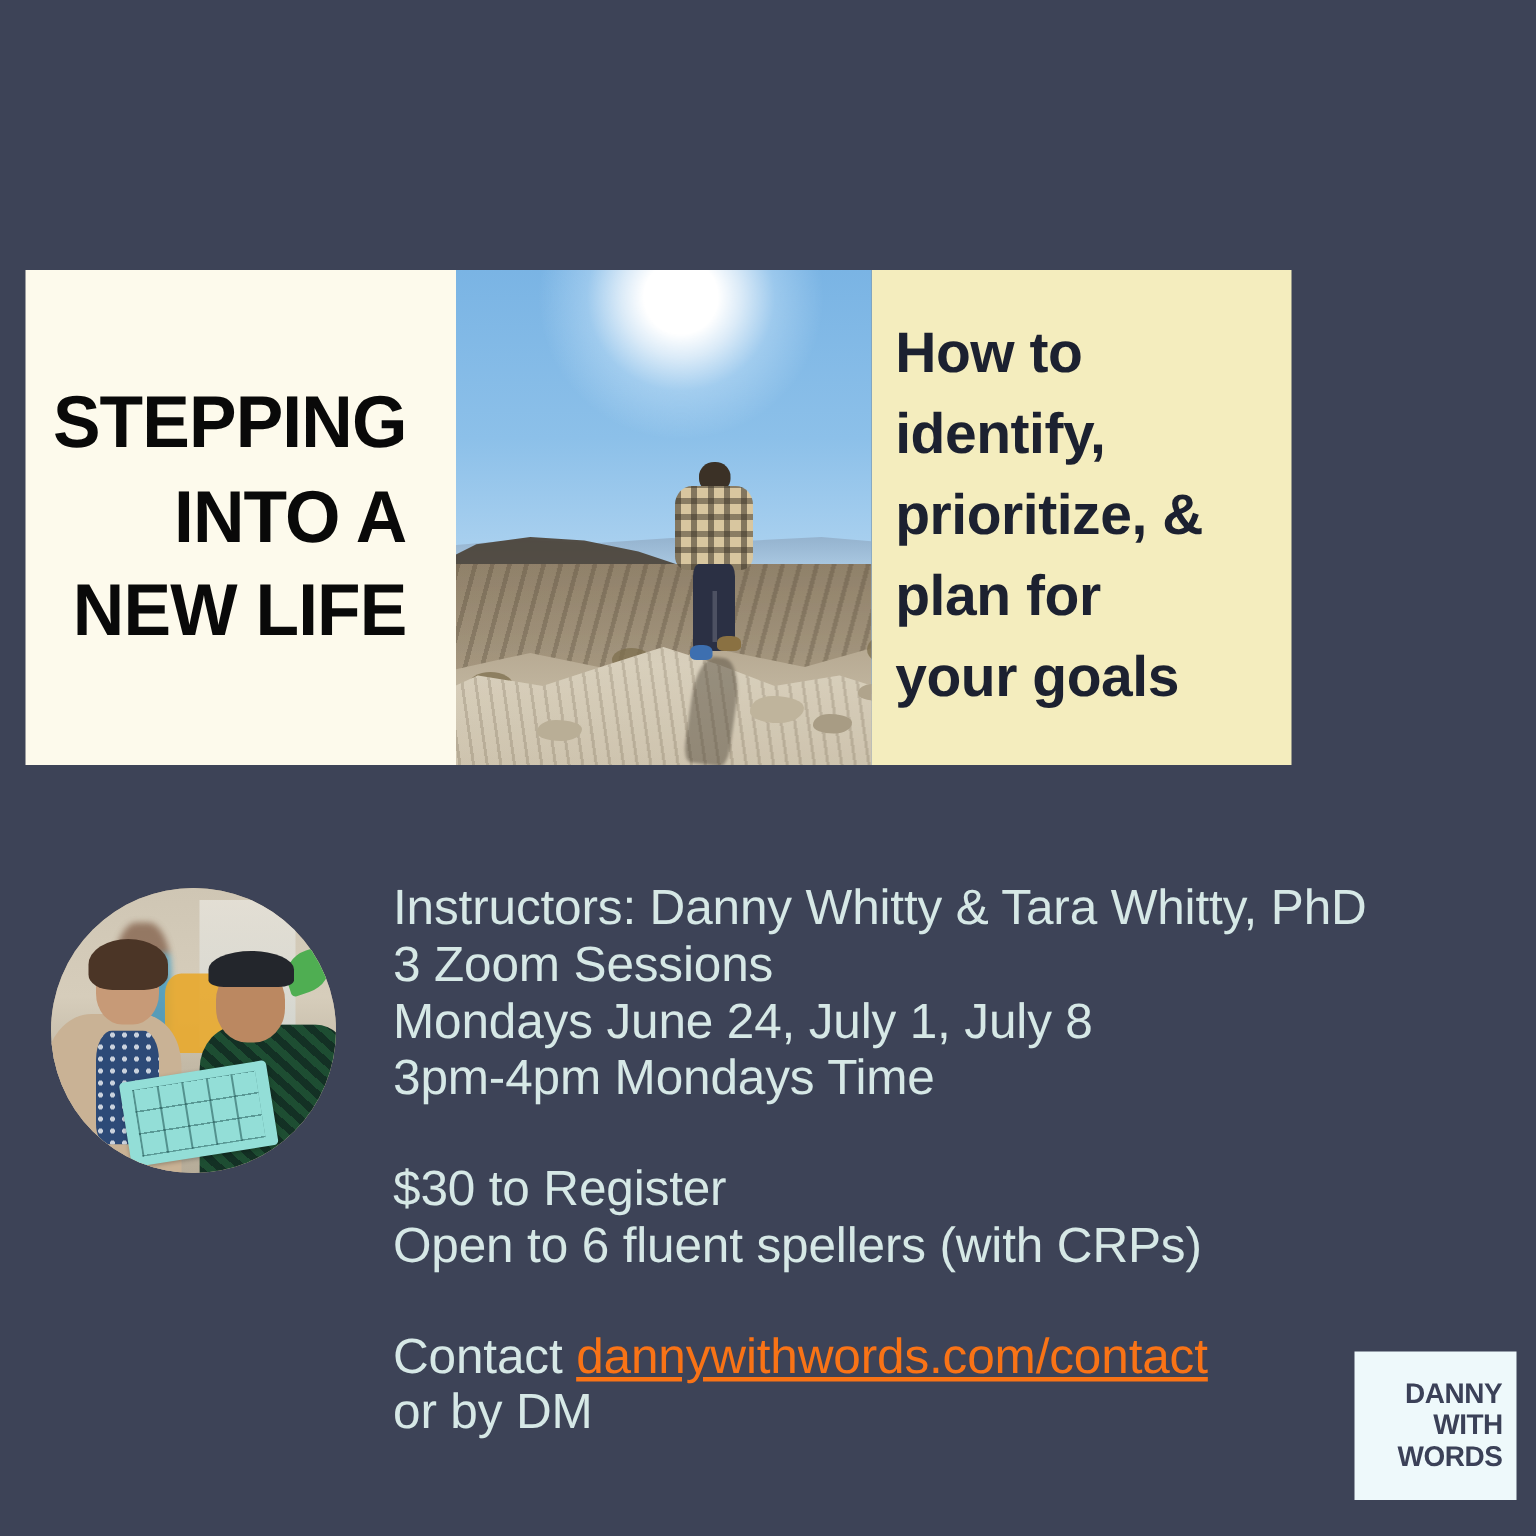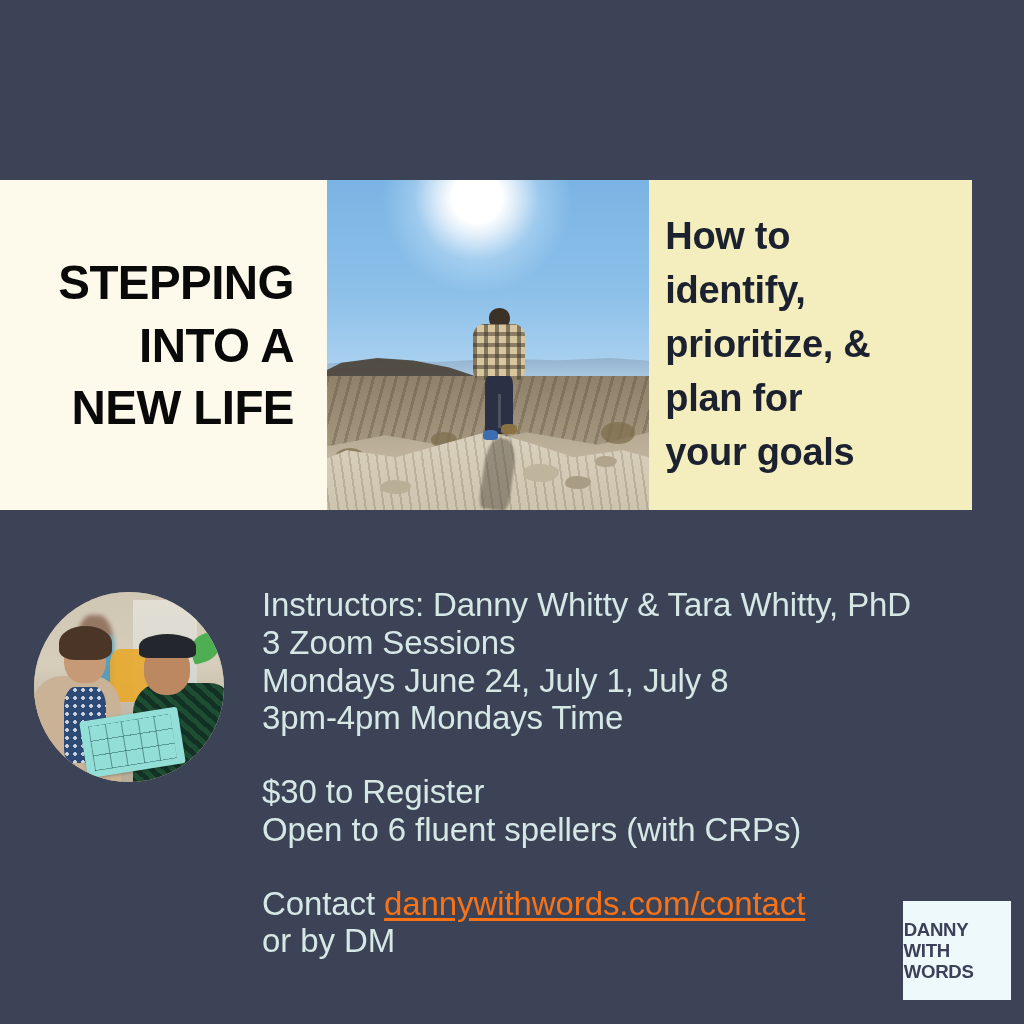--- a/index.html
+++ b/index.html
@@ -38,23 +38,23 @@
     letter-spacing: -0.4px;
     color: #fbfaf4;
     transform: scaleX(0.92);
     white-space: nowrap;
     margin-top: 4px;
   }
 
   
   .mid-band {
     position: absolute;
-    left: 0;
+    left: 17px;
     top: 180px;
-    width: 972px;
+    width: 844px;
     height: 330px;
     display: flex;
   }
 
   .panel-left {
     width: 344px;
     height: 330px;
     background: #fdfaec;
     display: flex;
     align-items: center;
@@ -321,21 +321,21 @@
 
   .logo {
     position: absolute;
     left: 903px;
     top: 901px;
     width: 108px;
     height: 99px;
     background: #eef9fb;
     display: flex;
     flex-direction: column;
-    align-items: flex-start;
+    align-items: flex-end;
     justify-content: center;
     box-sizing: border-box;
     padding-right: 9px;
   }
   .logo-line {
     font-weight: bold;
     font-size: 19px;
     line-height: 1.12;
     letter-spacing: -0.3px;
     color: #3b4158;

